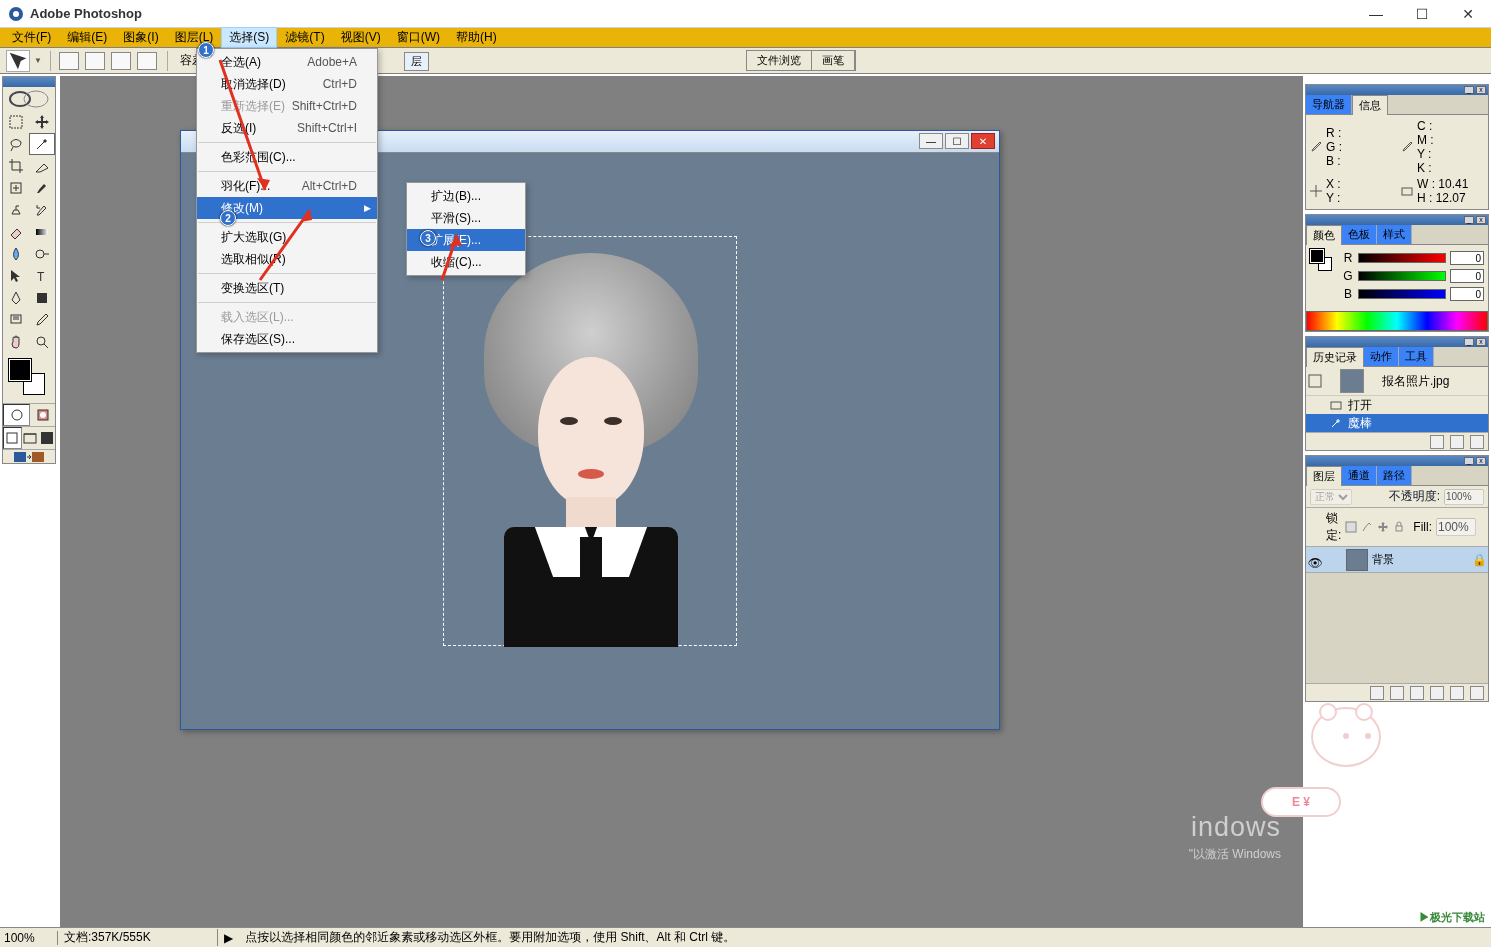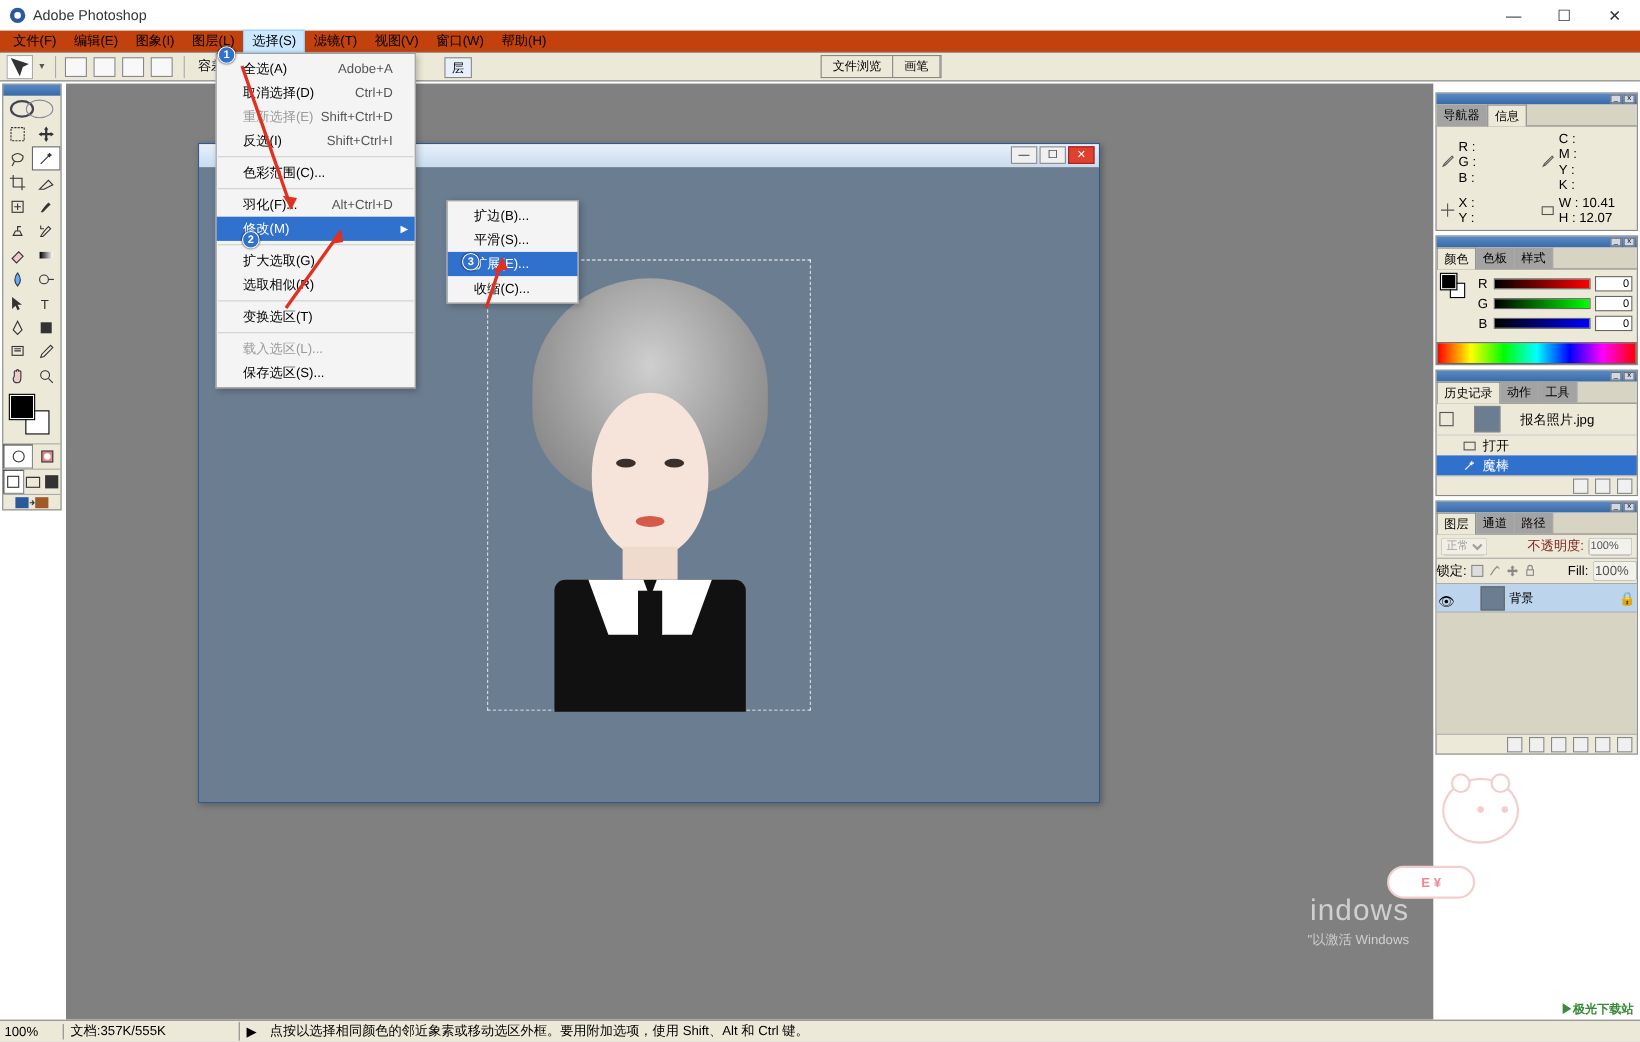--- a/index.html
+++ b/index.html
@@ -1,26 +1,26 @@
 <!DOCTYPE html>
 <html><head>
 <meta charset="utf-8">
 <style>
 * { margin: 0; padding: 0; box-sizing: border-box; font-family: "Microsoft YaHei", SimSun, sans-serif; font-size: 12px; }
 body { background: #fff; width: 1491px; height: 947px; overflow: hidden; position: relative; }
 
 
 .titlebar { height: 28px; display: flex; align-items: center; padding: 0 8px; border-bottom: 1px solid #d0d0d0; }
 .titlebar .icon { width: 16px; height: 16px; margin-right: 6px; }
-.titlebar .title { flex: 1; font-size: 13px; color: #333; }
+.titlebar .title { flex: 1; font-size: 13px; color: #333; font-weight: bold; }
 .win-controls { display: flex; gap: 0; position: absolute; right: 0; top: 0; }
 .win-controls .btn { width: 46px; height: 28px; display: flex; align-items: center; justify-content: center; font-size: 14px; color: #333; }
 
 
-.menubar { height: 20px; display: flex; align-items: center; padding: 0 4px; border-bottom: 1px solid #808080; background: #c2410c; }
+.menubar { height: 20px; display: flex; align-items: center; padding: 0 4px; border-bottom: 1px solid #808080; background: #eab308; }
 .menubar .item { padding: 2px 8px; cursor: default; }
 .menubar .item.active { background: #cce8ff; border: 1px solid #99d1ff; padding: 1px 7px; }
 
 
 .optionsbar { height: 26px; display: flex; align-items: center; border-bottom: 1px solid #808080; background: #ece9d8; padding: 0 6px; gap: 4px; }
 .opt-icon { width: 24px; height: 22px; border: 1px solid #aaa; background: #fff; display: flex; align-items: center; justify-content: center; }
 .opt-sep { width: 1px; height: 20px; background: #aaa; margin: 0 4px; }
 .opt-small { width: 20px; height: 18px; border: 1px solid #888; background: #f8f8f8; margin-right: 2px; }
 .opt-label { margin: 0 4px; }
 .opt-input { width: 32px; height: 18px; border: 1px solid #888; background: #fff; padding: 0 2px; }
@@ -84,21 +84,21 @@
 
 .marker { position: absolute; width: 16px; height: 16px; border-radius: 50%; background: #2f71cd; color: #fff; font-size: 10px; font-weight: bold; display: flex; align-items: center; justify-content: center; border: 1px solid #fff; box-shadow: 0 0 2px #000; z-index: 200; }
 .arrow { position: absolute; z-index: 150; pointer-events: none; }
 
 
 .rpanels { position: absolute; top: 84px; right: 2px; width: 184px; display: flex; flex-direction: column; gap: 4px; }
 .panel { background: #ece9d8; border: 1px solid #888; position: relative; }
 .panel-head { height: 10px; background: linear-gradient(#5a8ac6,#3a6aa6); display: flex; justify-content: flex-end; align-items: center; padding-right: 2px; gap: 2px; }
 .panel-head .hb { width: 10px; height: 8px; background: #d0d8e8; border: 1px solid #666; font-size: 7px; line-height: 6px; text-align: center; }
 .panel-tabs { display: flex; background: #d8d4c4; border-bottom: 1px solid #888; }
-.ptab { padding: 2px 6px; font-size: 11px; border-right: 1px solid #aaa; background: #a3a3a3; }
+.ptab { padding: 2px 6px; font-size: 11px; border-right: 1px solid #aaa; background: #3b82f6; }
 .ptab.active { background: #ece9d8; border-top: 1px solid #888; border-left: 1px solid #888; border-right: 1px solid #888; margin-bottom: -1px; }
 .panel-body { padding: 4px; font-size: 11px; }
 
 
 .info-grid { display: grid; grid-template-columns: 1fr 1fr; gap: 2px 8px; font-family: monospace; font-size: 10px; }
 .info-grid .cell { display: flex; align-items: center; gap: 4px; }
 
 
 .color-row { display: flex; align-items: center; height: 18px; gap: 4px; }
 .color-row .lbl { width: 12px; text-align: center; }
@@ -113,22 +113,22 @@
 .hist-thumb { display: flex; align-items: center; gap: 18px; padding: 2px; border-bottom: 1px solid #ccc; }
 .hist-thumb .th { width: 24px; height: 24px; background: #6b7d91; border: 1px solid #888; }
 .hist-row { display: flex; align-items: center; height: 18px; padding-left: 24px; gap: 6px; }
 .hist-row.sel { background: #2f71cd; color: #fff; }
 .hist-footer, .layer-footer { height: 18px; border-top: 1px solid #aaa; display: flex; justify-content: flex-end; align-items: center; gap: 6px; padding: 0 4px; }
 .hist-footer .ic, .layer-footer .ic { width: 14px; height: 14px; border: 1px solid #888; background: #f0f0f0; }
 
 
 .layer-opts { display: flex; align-items: center; gap: 4px; padding: 2px 4px; border-bottom: 1px solid #aaa; font-size: 10px; }
 .layer-opts select, .layer-opts input { font-size: 10px; height: 16px; }
-.layer-opts .dis { color: #7f1d1d; }
-.lock-row { display: flex; align-items: center; gap: 4px; padding: 2px 0; border-bottom: 1px solid #aaa; font-size: 10px; }
+.layer-opts .dis { color: #0f172a; }
+.lock-row { display: flex; align-items: center; gap: 4px; padding: 2px 20px; border-bottom: 1px solid #aaa; font-size: 10px; }
 .layer-row { display: flex; align-items: center; height: 26px; background: #bcd4ec; border-bottom: 1px solid #aaa; }
 .layer-row .eye { width: 18px; text-align: center; position: static; background: none; border-radius: 0; }
 .layer-row .link { width: 18px; text-align: center; }
 .layer-row .thumb { width: 22px; height: 22px; background: #6b7d91; border: 1px solid #666; margin: 0 4px; }
 .layer-row .name { flex: 1; font-size: 11px; }
 .layer-row .lock { width: 16px; }
 
 
 .statusbar { position: absolute; bottom: 0; left: 0; right: 0; height: 20px; background: #ece9d8; border-top: 1px solid #888; display: flex; align-items: center; font-size: 11px; }
 .statusbar .zoom { width: 58px; padding: 0 4px; border-right: 1px solid #888; }

